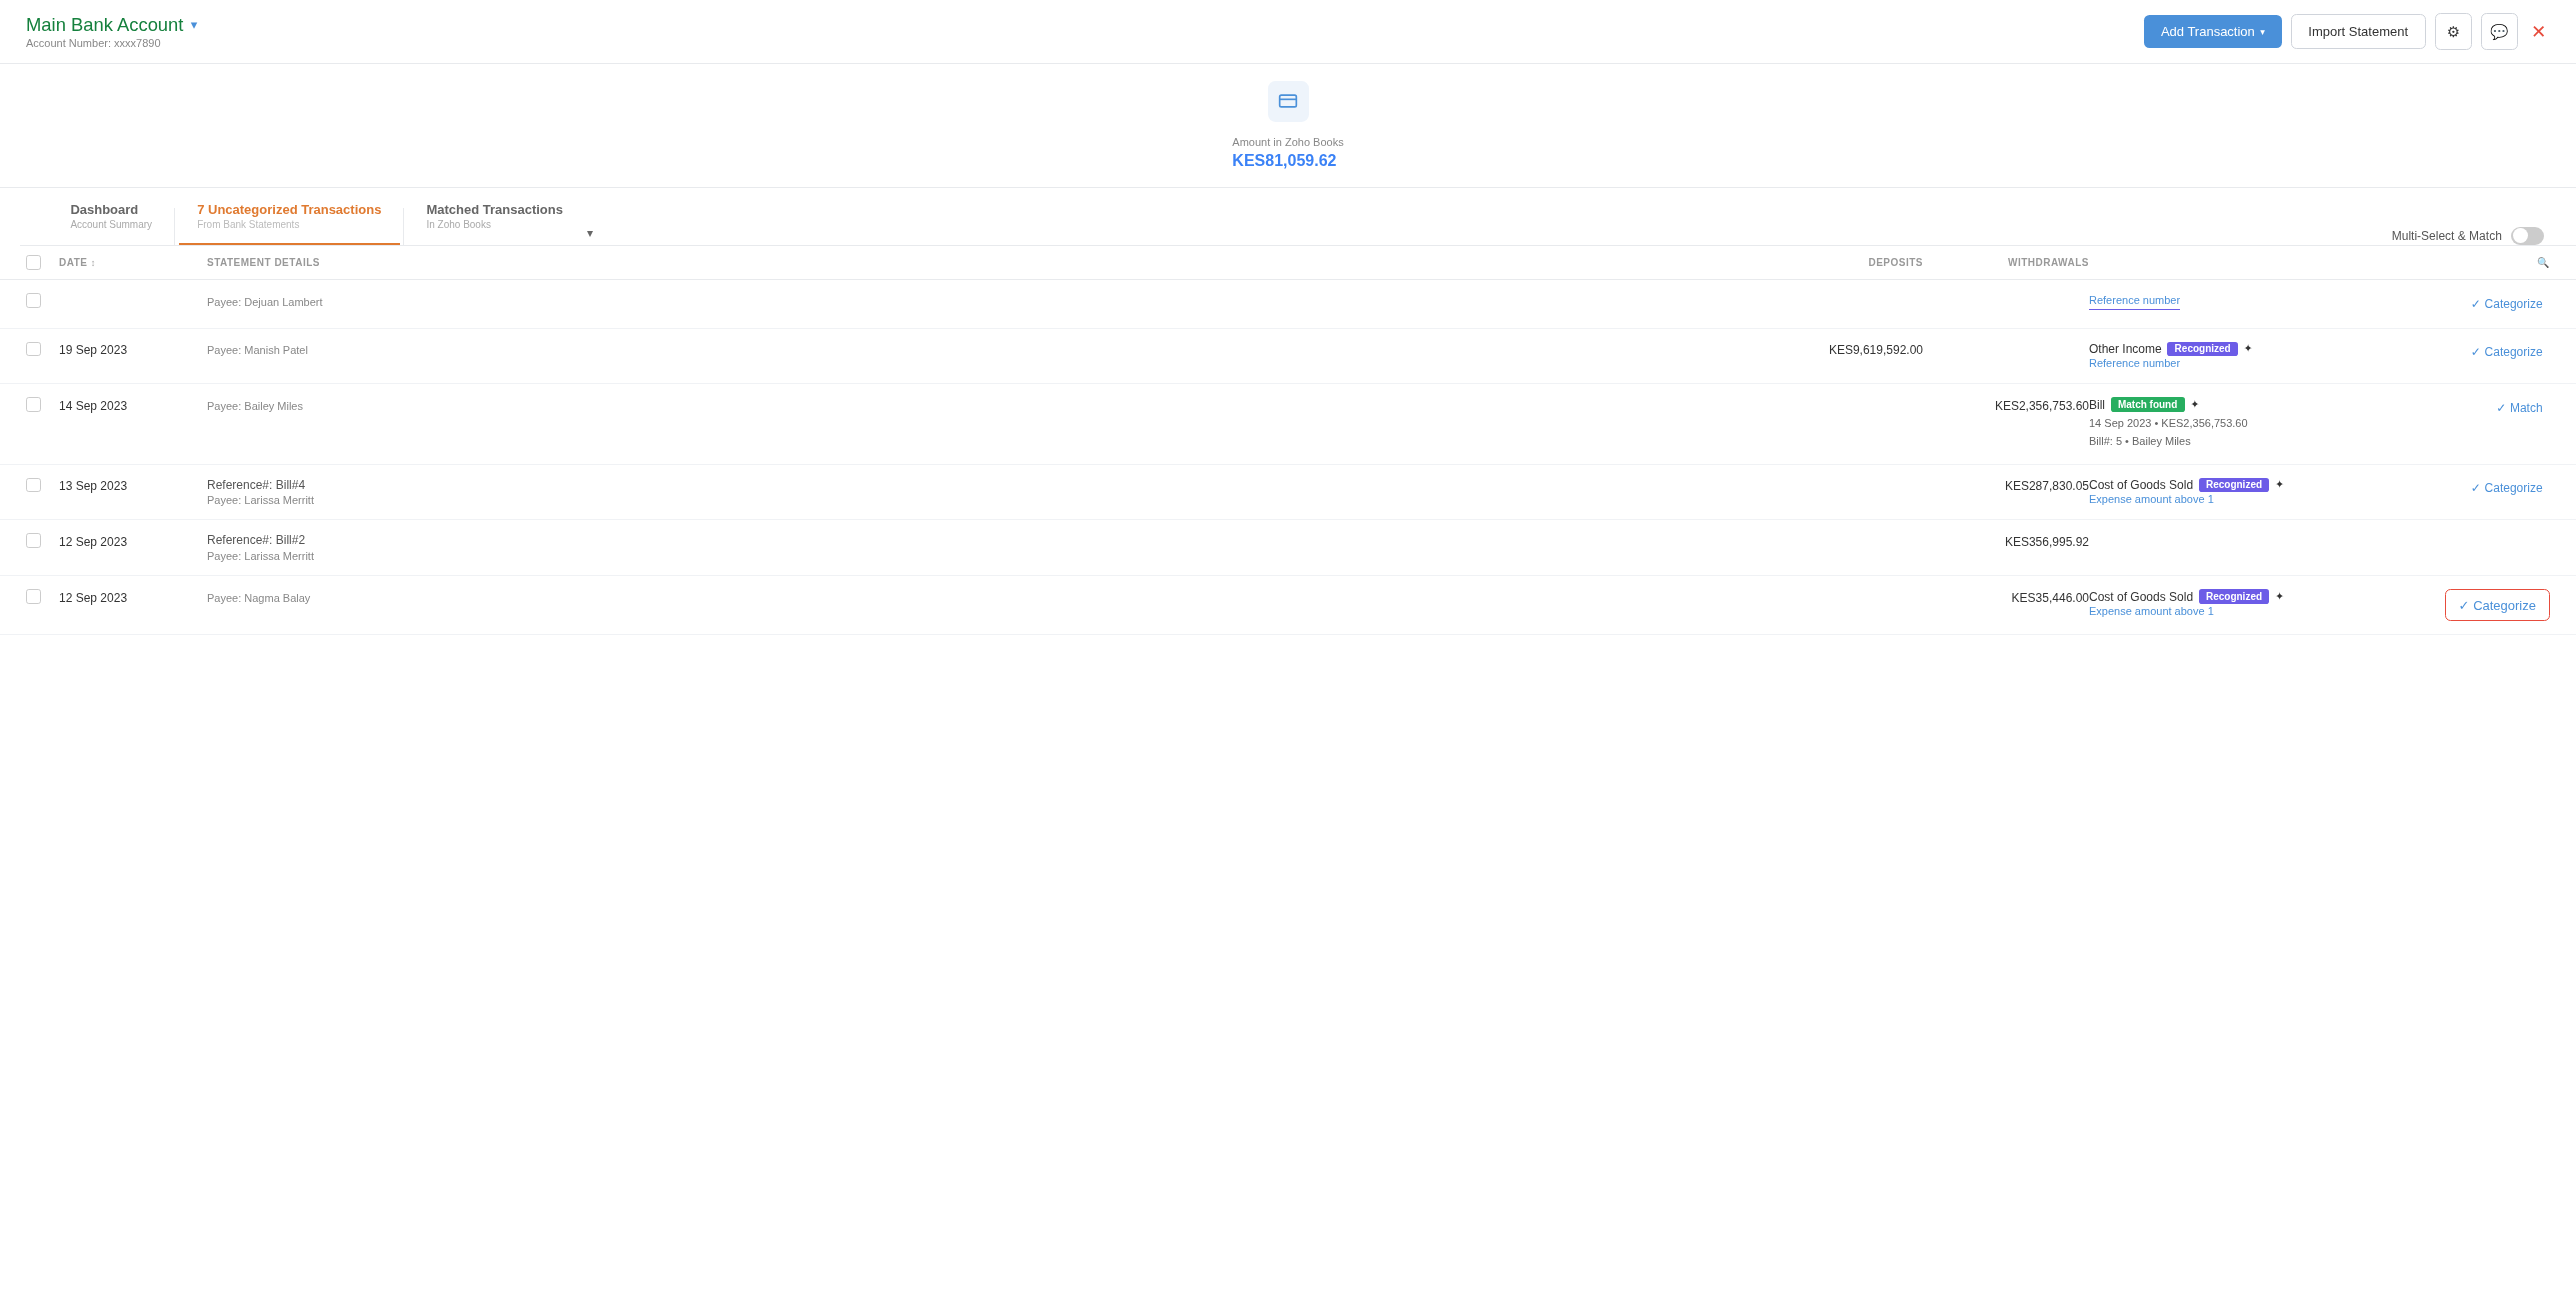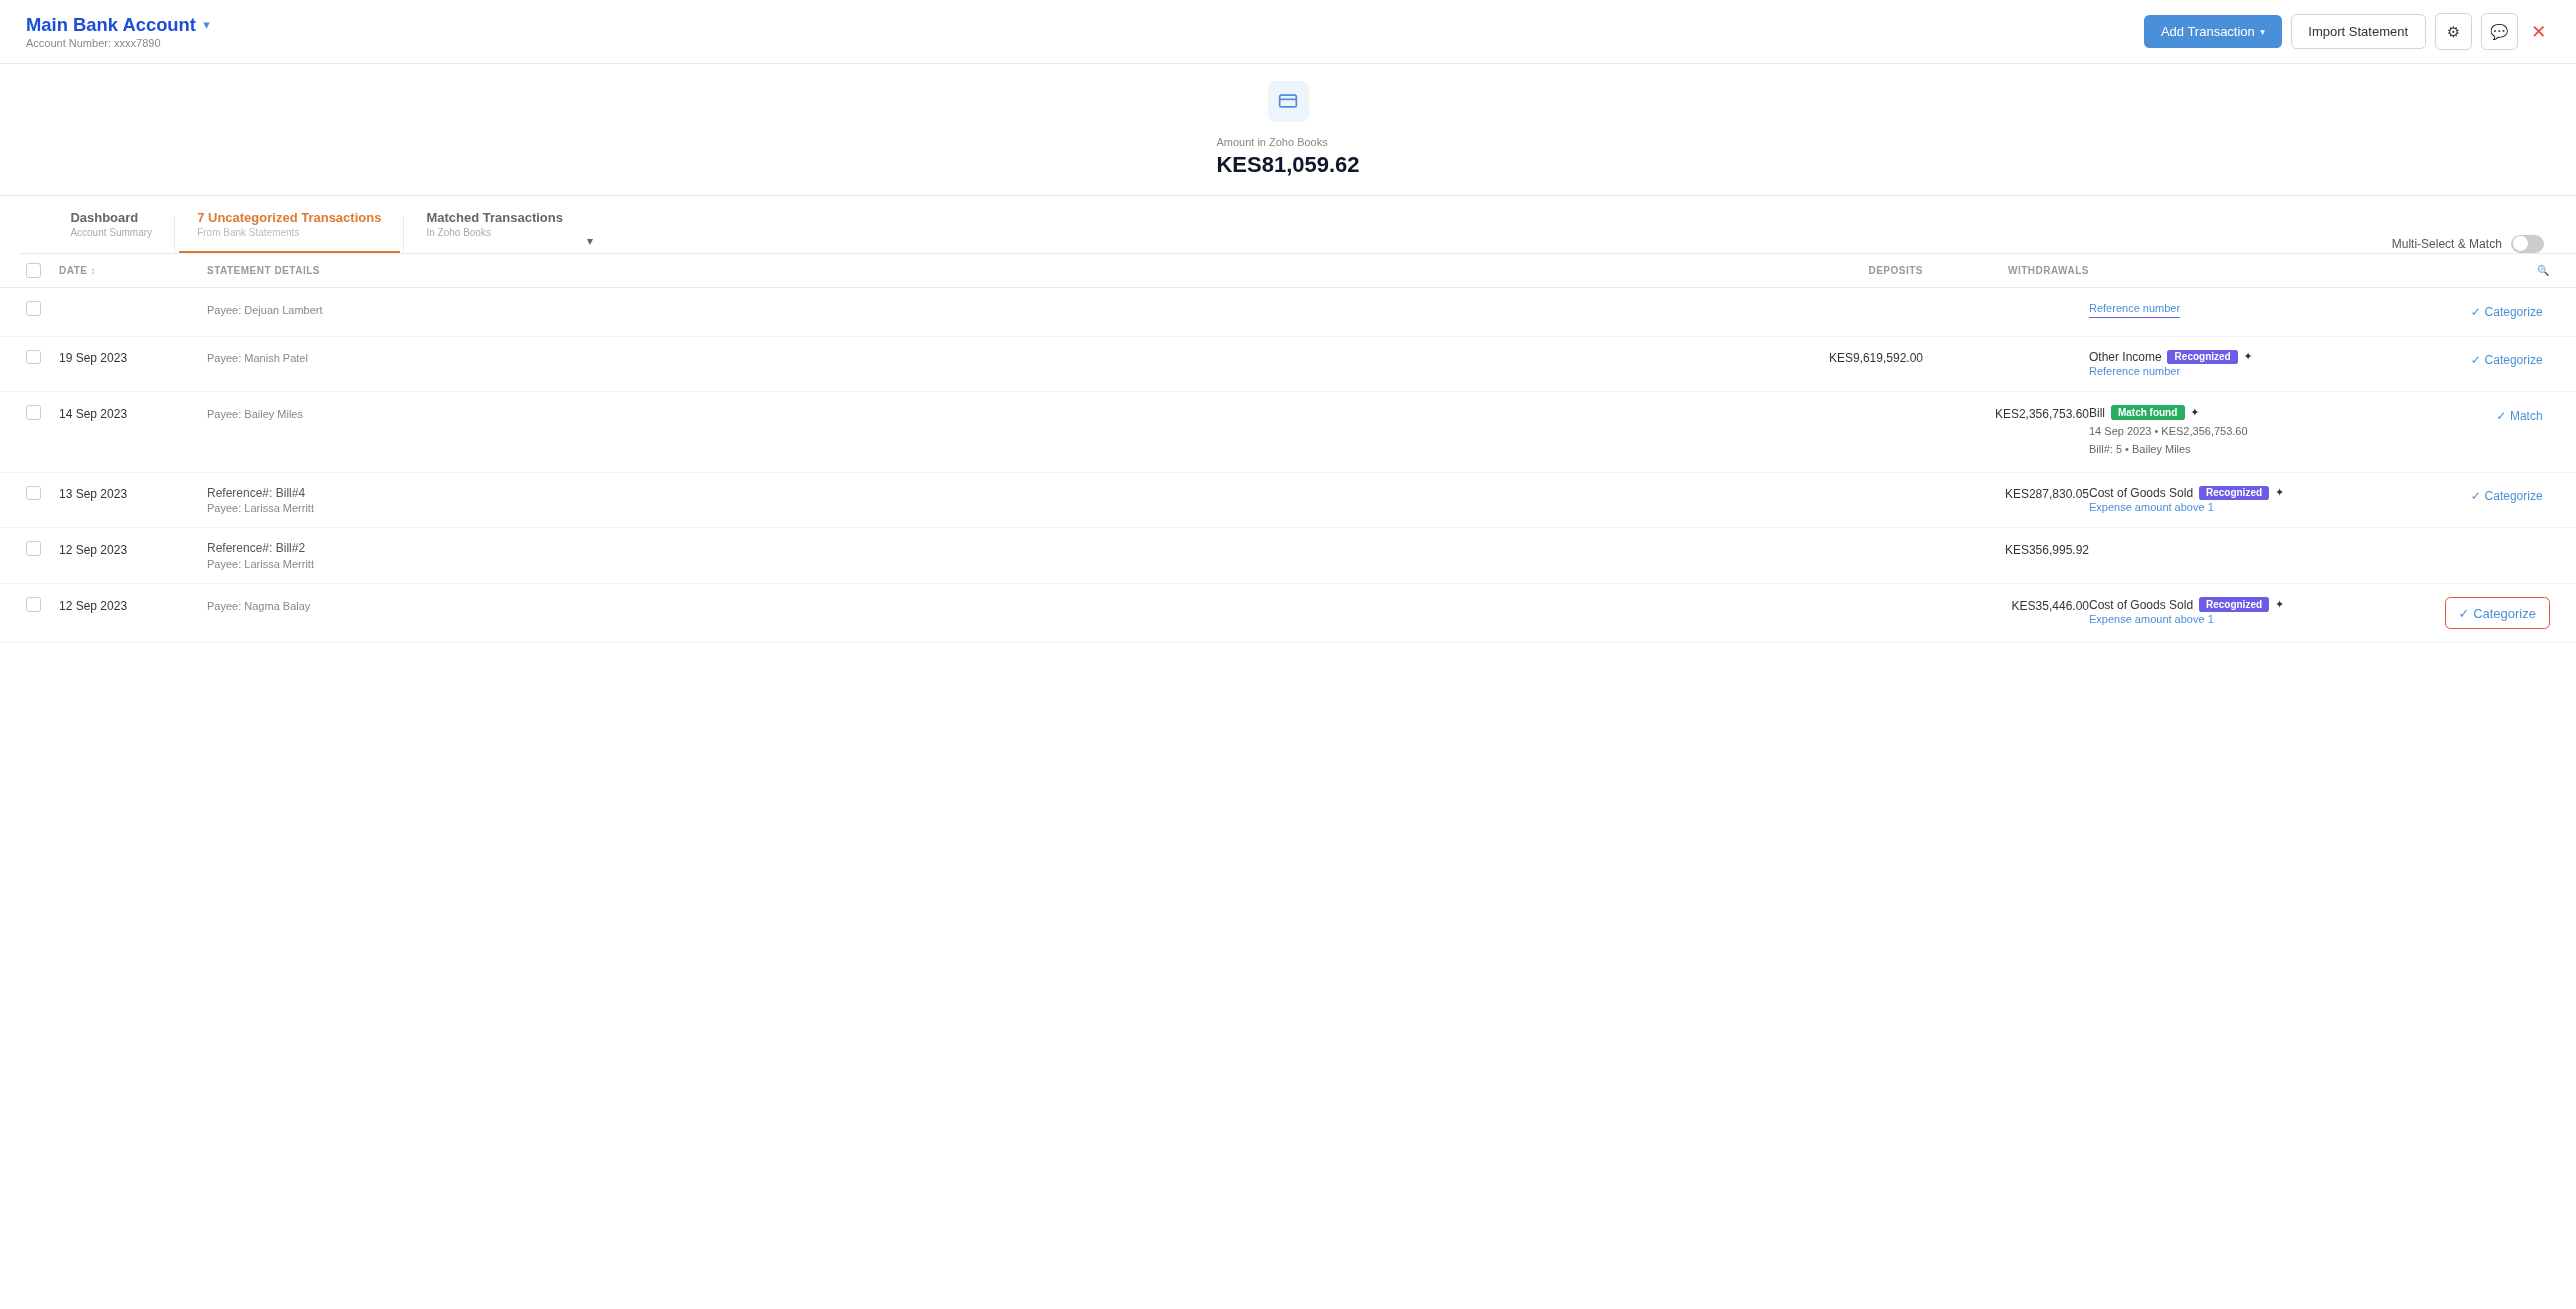--- a/index.html
+++ b/index.html
@@ -3,35 +3,35 @@
   <meta charset="utf-8">
   <style>
     * { box-sizing: border-box; margin: 0; padding: 0; }
     body { font-family: -apple-system, BlinkMacSystemFont, 'Segoe UI', sans-serif; background: #f5f6fa; color: #333; font-size: 12px; }
 
     .app-container { background: #fff; min-height: 100vh; }
 
     
     .header { display: flex; align-items: center; justify-content: space-between; padding: 13px 26px; border-bottom: 0.9px solid #e8eaed; background: #fff; }
     .header-left { display: flex; align-items: center; gap: 7.4px; }
-    .header-title { font-size: 18.4px; font-weight: 700; color: #1d4ed8; }
+    .header-title { font-size: 18.4px; font-weight: 400; color: #15803d; }
     .header-dropdown-icon { color: #4a90d9; font-size: 13px; cursor: pointer; }
     .account-number { font-size: 11px; color: #888; margin-top: 1.8px; }
     .header-right { display: flex; align-items: center; gap: 9.2px; }
     .btn-add-transaction { background: #4a90d9; color: #fff; border: none; padding: 9.2px 16.6px; border-radius: 5.5px; font-size: 13px; font-weight: 500; cursor: pointer; display: flex; align-items: center; gap: 5.5px; }
     .btn-add-transaction .dropdown-arrow { font-size: 9.2px; }
     .btn-import { background: #fff; color: #333; border: 0.9px solid #d0d4db; padding: 9.2px 16.6px; border-radius: 5.5px; font-size: 13px; font-weight: 500; cursor: pointer; }
     .icon-btn { background: #fff; border: 0.9px solid #d0d4db; width: 37px; height: 37px; border-radius: 5.5px; display: flex; align-items: center; justify-content: center; cursor: pointer; font-size: 14.8px; }
     .close-btn { background: transparent; border: none; color: #e74c3c; font-size: 18.4px; cursor: pointer; padding: 3.7px; }
 
     
     .amount-section { padding: 16.6px 26px; border-bottom: 0.9px solid #e8eaed; display: flex; align-items: center; gap: 14.8px; flex-direction: column; }
     .amount-icon { width: 41px; height: 41px; background: #eef4fb; border-radius: 7.4px; display: flex; align-items: center; justify-content: center; }
     .amount-label { font-size: 11px; color: #888; margin-bottom: 3.7px; }
-    .amount-value { font-size: 22px; font-weight: 700; color: #0f172a; }
+    .amount-value { font-size: 16px; font-weight: 700; color: #3b82f6; }
 
     
     .tabs-section { display: flex; align-items: flex-end; padding: 0 32px; border-bottom: 0.9px solid #e8eaed; background: #fff; margin-left: 20px; }
     .tab { padding: 14.8px 18.4px; cursor: pointer; position: relative; font-size: 13px; color: #666; }
     .tab.active { color: #e07a30; }
     .tab.active::after { content: ''; position: absolute; bottom: 0; left: 0; right: 0; height: 1.8px; background: #e07a30; }
     .tab-title { font-weight: 600; }
     .tab-subtitle { font-size: 10px; color: #aaa; margin-top: 1.8px; }
     .tab.active .tab-subtitle { color: #bbb; }
     .tab-divider { width: 0.9px; height: 37px; background: #e8eaed; margin: 0 3.7px; }

